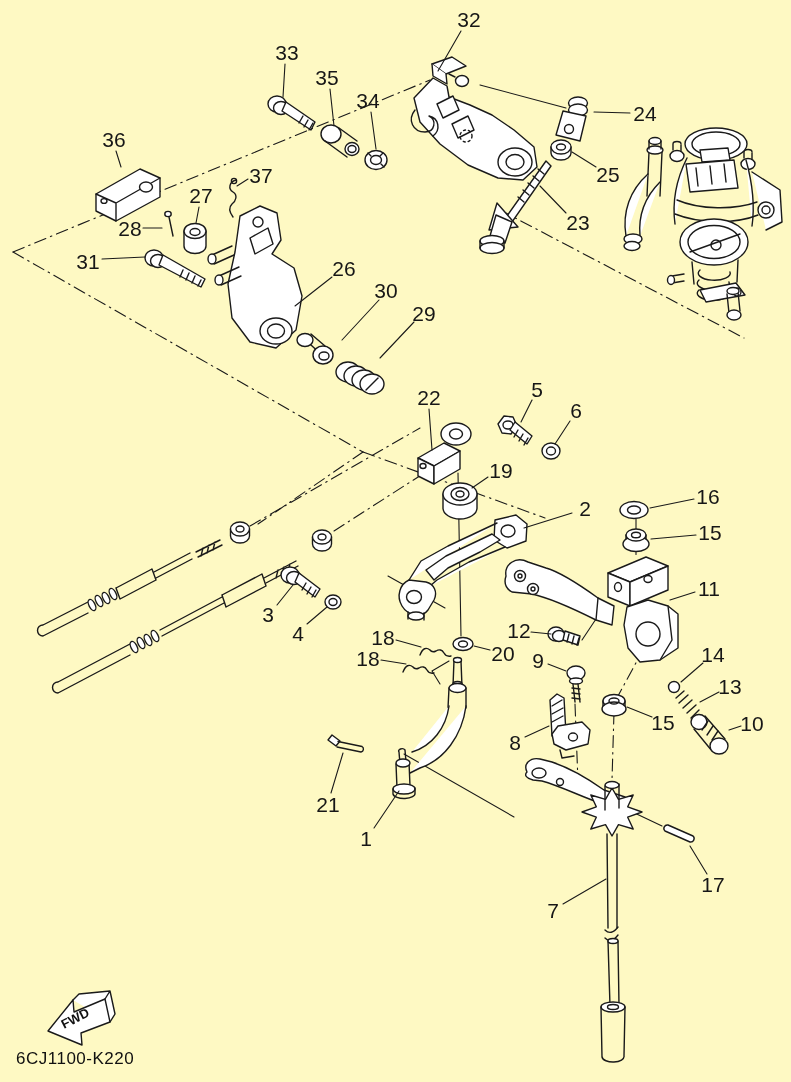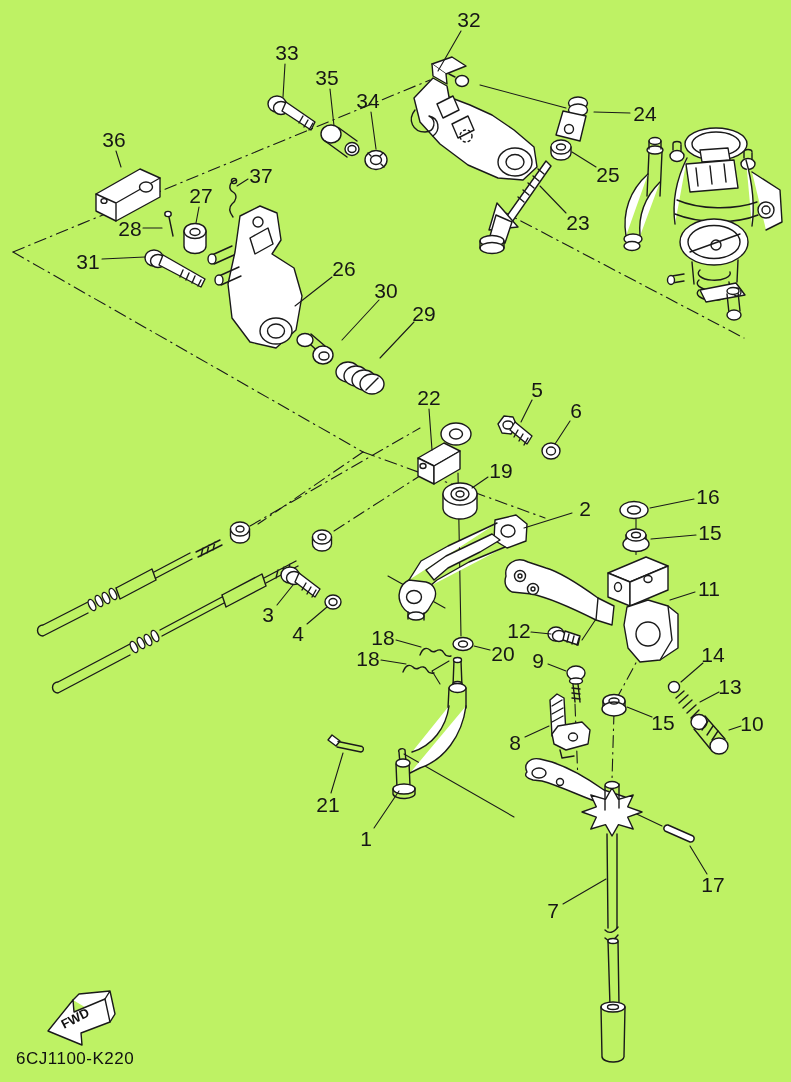--- a/index.html
+++ b/index.html
@@ -1,17 +1,17 @@
 <!DOCTYPE html>
 <html><head>
 <meta charset="utf-8">
 <title>Parts Diagram</title>
 <style>
   html,body{margin:0;padding:0;background:#fff;}
-  .page{position:relative;width:791px;height:1082px;background:#bef264;overflow:hidden;}
+  .page{position:relative;width:791px;height:1082px;background:#fef9c3;overflow:hidden;}
   .page svg{position:absolute;left:0;top:0;}
   text.callout{font-family:"Liberation Sans",sans-serif;font-size:21px;fill:#161616;}
   text.code{font-family:"Liberation Sans",sans-serif;font-size:17px;fill:#101010;letter-spacing:.5px;}
   text.fwd{font-family:"Liberation Sans",sans-serif;font-size:13px;font-weight:bold;fill:#101010;}
   .ink{stroke:#1a1a1a;fill:none;stroke-width:1.4;stroke-linecap:round;stroke-linejoin:round;}
   .thin{stroke-width:1.1;}
 </style>
 </head>
 <body>
 

